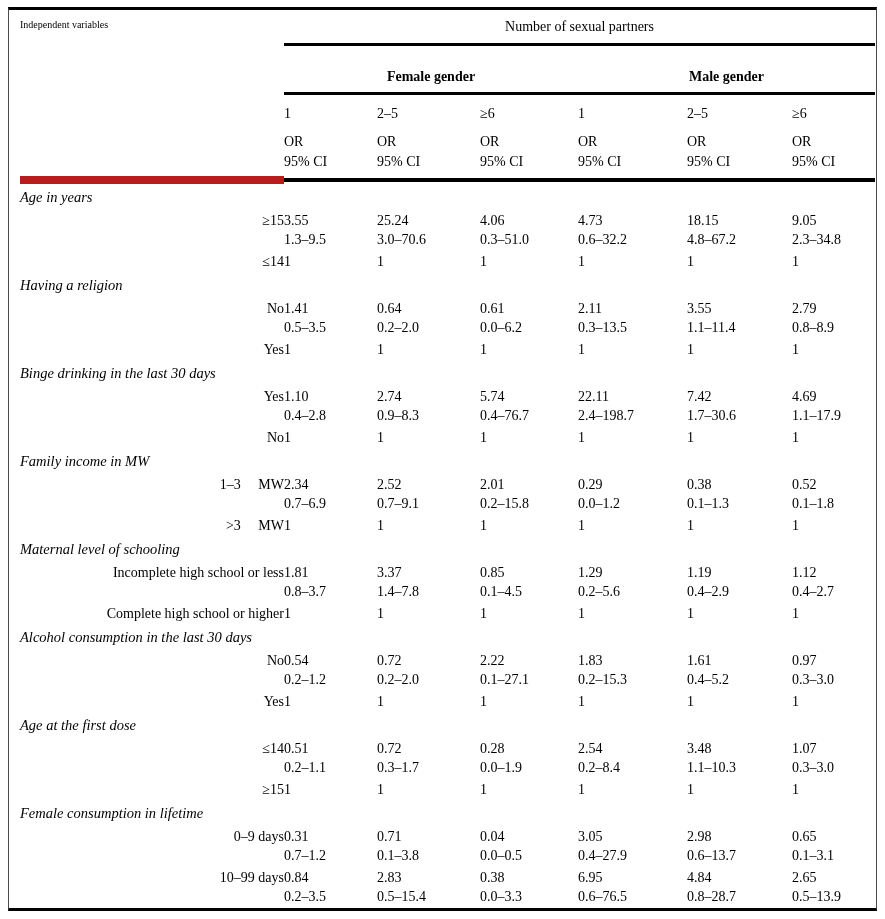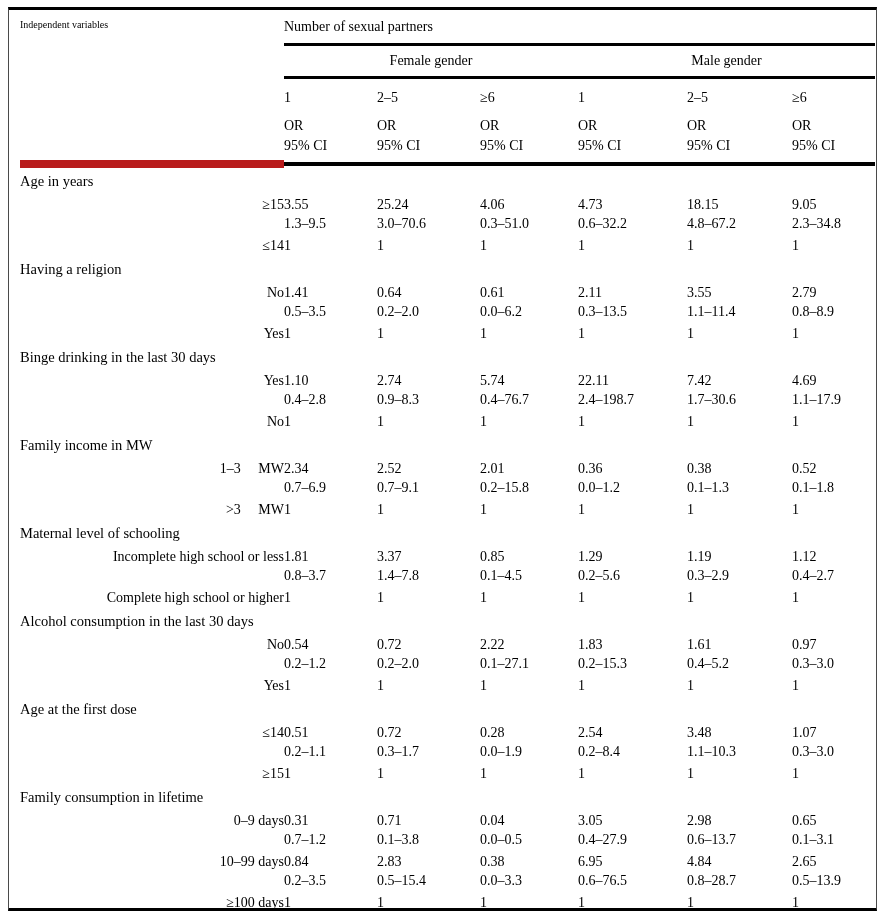--- a/index.html
+++ b/index.html
@@ -42,42 +42,44 @@
   col.c4 { width: 109px; }
   col.c5 { width: 105px; }
   col.c6 { width: 83px; }
 
   th.corner {
     padding-top: 9px;
     border-bottom: 8px solid #b91c1c;
     font-size: 10px;
   }
   th.spanner {
-    text-align: left;
+    text-align: center;
     padding-top: 9px;
     height: 24px;
     border-bottom: 3px solid #000;
   }
   th.group {
     text-align: center;
-    padding-top: 7px;
+    padding-top: 23px;
     height: 23px;
     border-bottom: 3px solid #000;
+    font-weight: bold;
   }
   tr.subcols th {
     padding-top: 11px;
     height: 21px;
   }
   tr.measure th {
     padding: 5px 0 6px 0;
     border-bottom: 4px solid #000;
   }
   tr.measure div { line-height: 20px; }
 
   td.section-title {
+    font-style: italic;
     font-size: 14.5px;
     padding: 4px 0 2px 0;
     line-height: 19px;
     margin-top: 44px;
   }
   td.row-label {
     padding: 2px 0 1px 16px;
     white-space: pre;
     line-height: 19px;
     text-align: right;
@@ -311,21 +313,21 @@
           </td>
           <td class="val">
             <div>2.52</div>
             <div>0.7–9.1</div>
           </td>
           <td class="val">
             <div>2.01</div>
             <div>0.2–15.8</div>
           </td>
           <td class="val">
-            <div>0.36</div>
+            <div>0.29</div>
             <div>0.0–1.2</div>
           </td>
           <td class="val">
             <div>0.38</div>
             <div>0.1–1.3</div>
           </td>
           <td class="val">
             <div>0.52</div>
             <div>0.1–1.8</div>
           </td>
@@ -367,21 +369,21 @@
           <td class="val">
             <div>0.85</div>
             <div>0.1–4.5</div>
           </td>
           <td class="val">
             <div>1.29</div>
             <div>0.2–5.6</div>
           </td>
           <td class="val">
             <div>1.19</div>
-            <div>0.3–2.9</div>
+            <div>0.4–2.9</div>
           </td>
           <td class="val">
             <div>1.12</div>
             <div>0.4–2.7</div>
           </td>
         </tr>
         <tr>
           <td class="row-label">Complete high school or higher</td>
           <td class="val">
             <div>1</div>
@@ -498,21 +500,21 @@
             <div>1</div>
           </td>
           <td class="val">
             <div>1</div>
           </td>
           <td class="val">
             <div>1</div>
           </td>
         </tr>
         <tr>
-          <td colspan="7" class="section-title">Family consumption in lifetime</td>
+          <td colspan="7" class="section-title">Female consumption in lifetime</td>
         </tr>
         <tr>
           <td class="row-label">0–9 days</td>
           <td class="val">
             <div>0.31</div>
             <div>0.7–1.2</div>
           </td>
           <td class="val">
             <div>0.71</div>
             <div>0.1–3.8</div>

